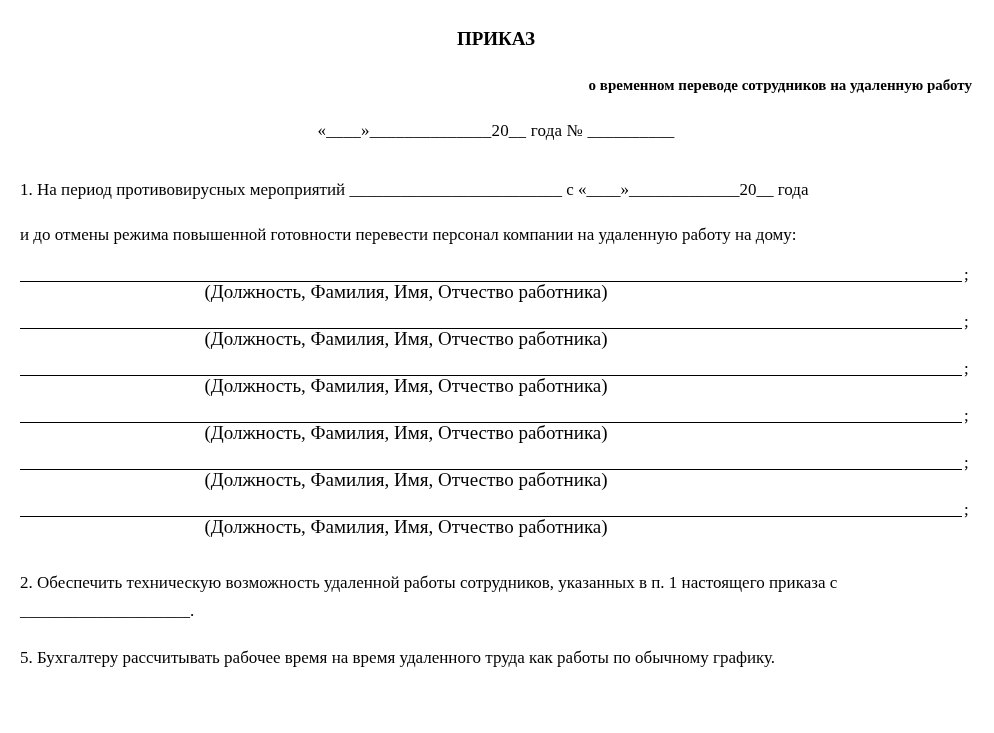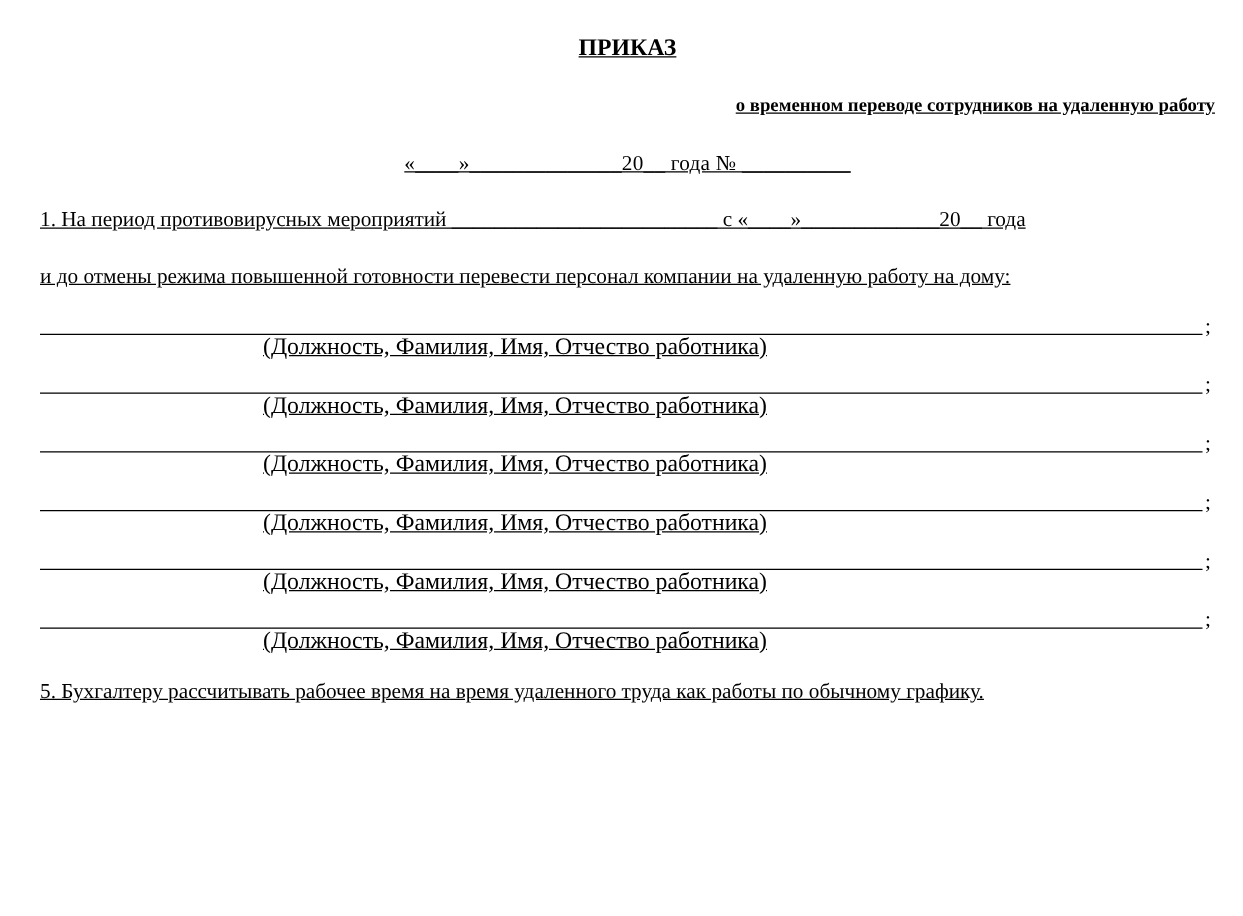--- a/index.html
+++ b/index.html
@@ -12,22 +12,21 @@
     width: 994px;
     height: 733px;
     overflow: hidden;
     font-family: "Liberation Serif", "DejaVu Serif", serif;
     font-size: 17px;
   }
   .doc {
     box-sizing: border-box;
     width: 994px;
     height: 733px;
-    padding: 28px 22px 0 32px;
-    text-decoration: underline;
+    padding: 28px 22px 0 20px;
   }
   .title {
     text-align: center;
     font-weight: bold;
     font-size: 19px;
     line-height: 22px;
   }
   .subtitle {
     text-align: right;
     font-weight: bold;
@@ -40,21 +39,21 @@
     font-size: 17px;
     margin-top: 25px;
     letter-spacing: 0.2px;
   }
   .intro {
     margin-top: 26px;
     line-height: 27px;
     text-align: justify;
   }
   .item1-l1 {
-    margin-top: 21px;
+    margin-top: 35px;
     line-height: 27px;
     white-space: nowrap;
   }
   .item1-l2 {
     margin-top: 18px;
     line-height: 27px;
   }
   .entries {
     margin-top: 14px;
   }
@@ -153,16 +152,17 @@
     <div class="entry">
       <div class="entry-line">
         <span class="rule"></span>
         <span class="semi">;</span>
       </div>
       <div class="entry-caption">(Должность, Фамилия, Имя, Отчество работника)</div>
     </div>
 
   </div>
 
+  <div class="item2">2. Обеспечить техническую возможность удаленной работы сотрудников, указанных в п. 1 настоящего приказа с ____________________.</div>
 
   <div class="item3">5. Бухгалтеру рассчитывать рабочее время на время удаленного труда как работы по обычному графику.</div>
 
 </div>
 
 </body></html>

